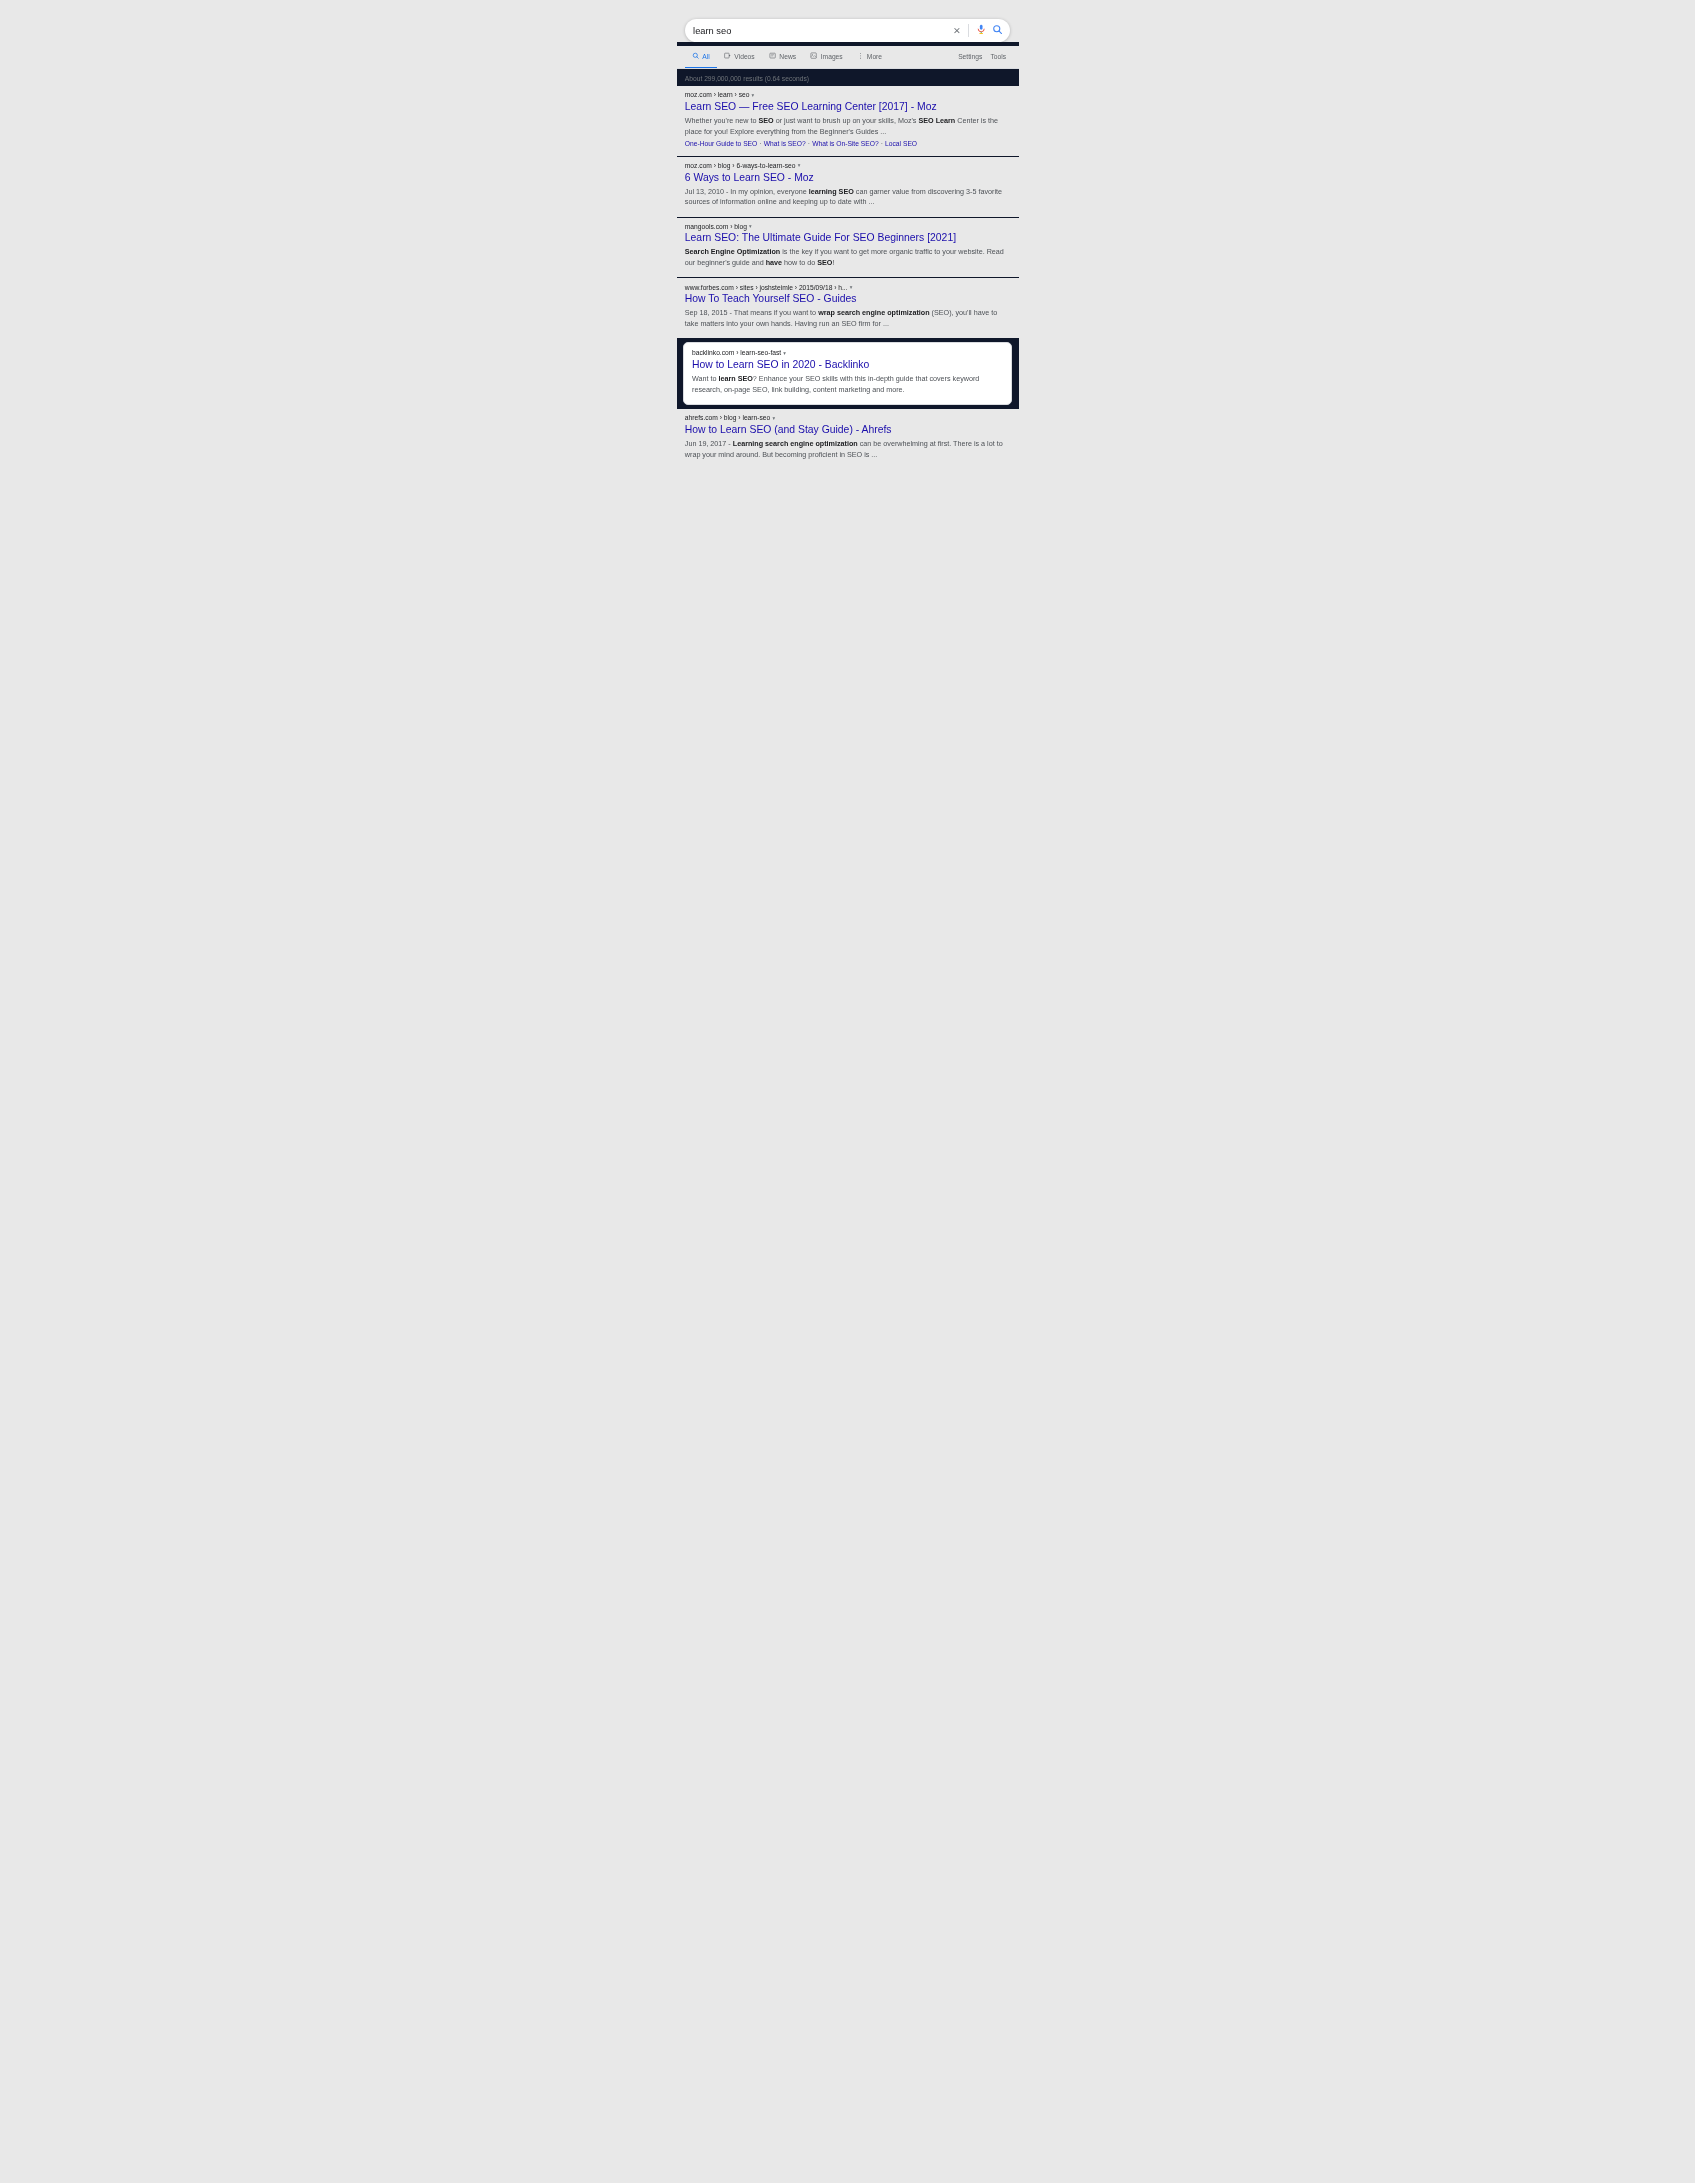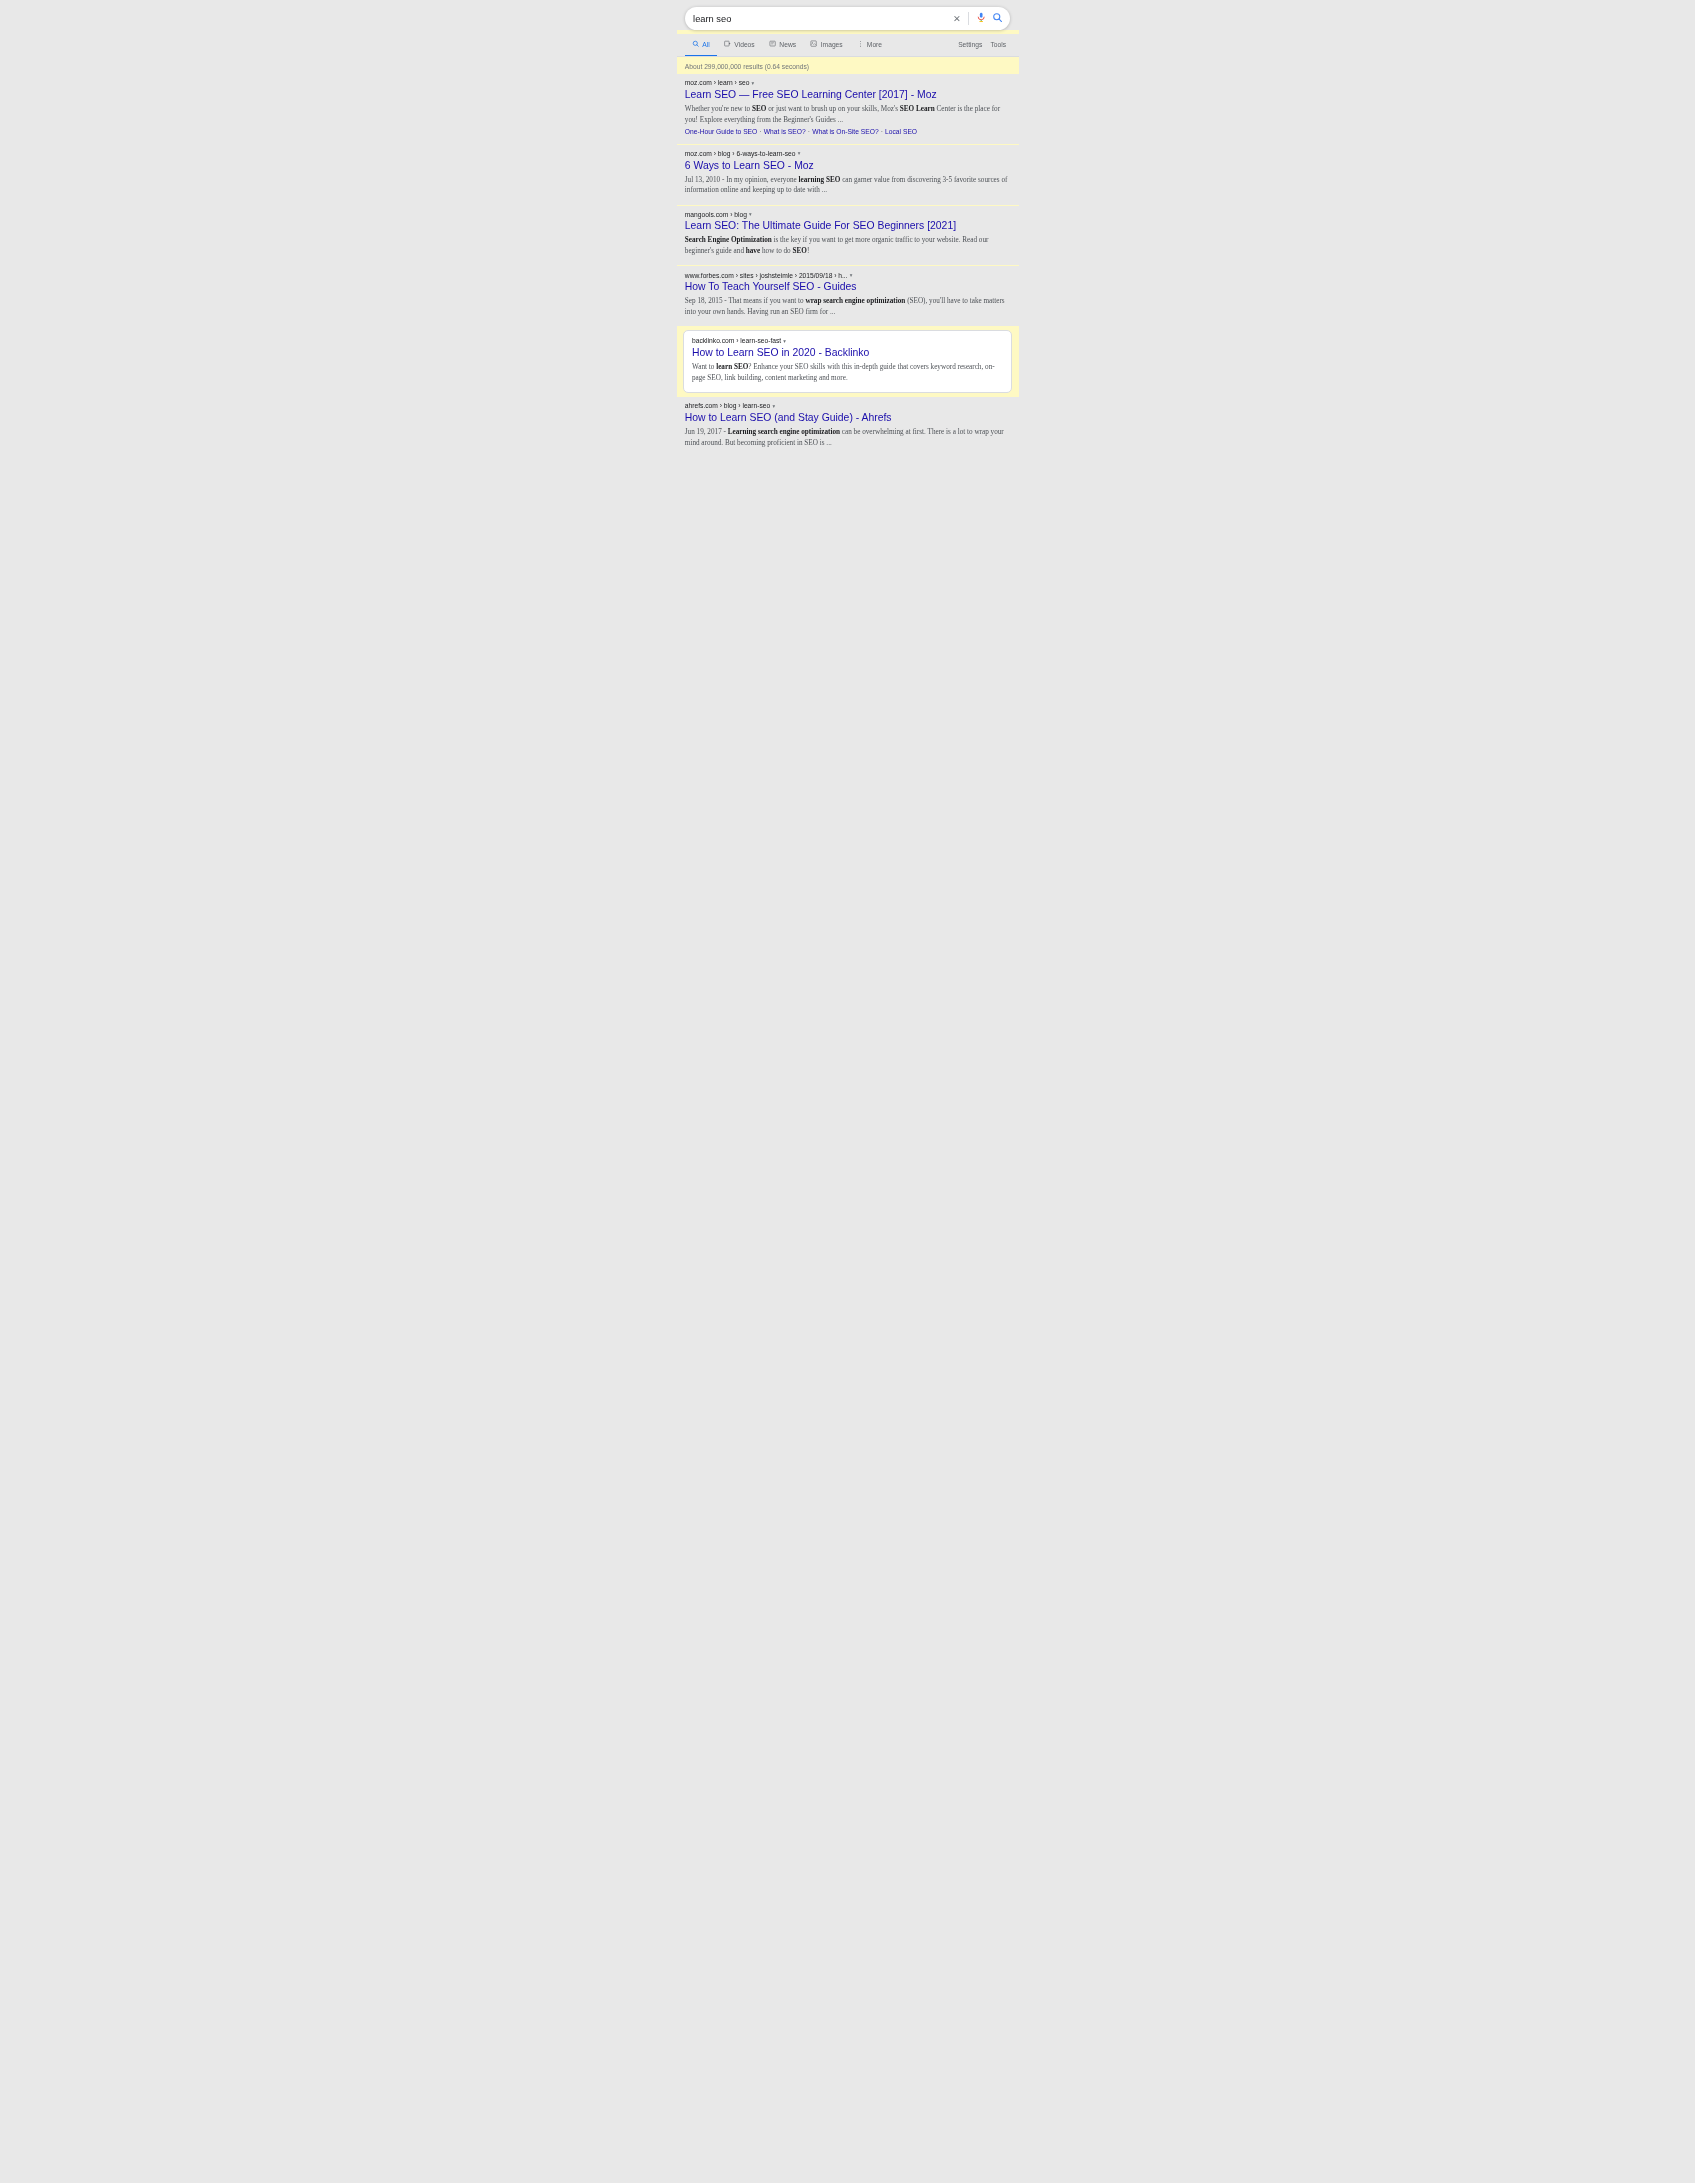--- a/index.html
+++ b/index.html
@@ -5,22 +5,22 @@
     * { box-sizing: border-box; margin: 0; padding: 0; }
     body {
       background: #e8e8e8;
       font-family: Arial, sans-serif;
       font-size: 7.2px;
       color: #202124;
       min-height: 100vh;
     }
     .page-wrapper {
       max-width: 342px;
-      margin: 0 auto;
-      background: #fef9c3;
+      margin: 12px auto;
+      background: #0f172a;
       padding: 0;
     }
     
     .search-bar-container {
       padding: 7.2px 8.3px 0 8.3px;
       background: #e8e8e8;
     }
     .search-bar {
       display: flex;
       align-items: center;
@@ -139,21 +139,20 @@
       cursor: pointer;
       line-height: 1.3;
       margin-bottom: 2.6px;
       text-decoration: none;
       display: block;
     }
     .result-snippet {
       font-size: 7.2px;
       color: #4d5156;
       line-height: 1.5;
-      font-family: Liberation Serif, serif;
     }
     .result-snippet b { color: #202124; font-weight: bold; }
     .result-links {
       display: flex;
       flex-wrap: wrap;
       gap: 2.1px;
       margin-top: 3.1px;
     }
     .result-link {
       color: #1a0dab;

